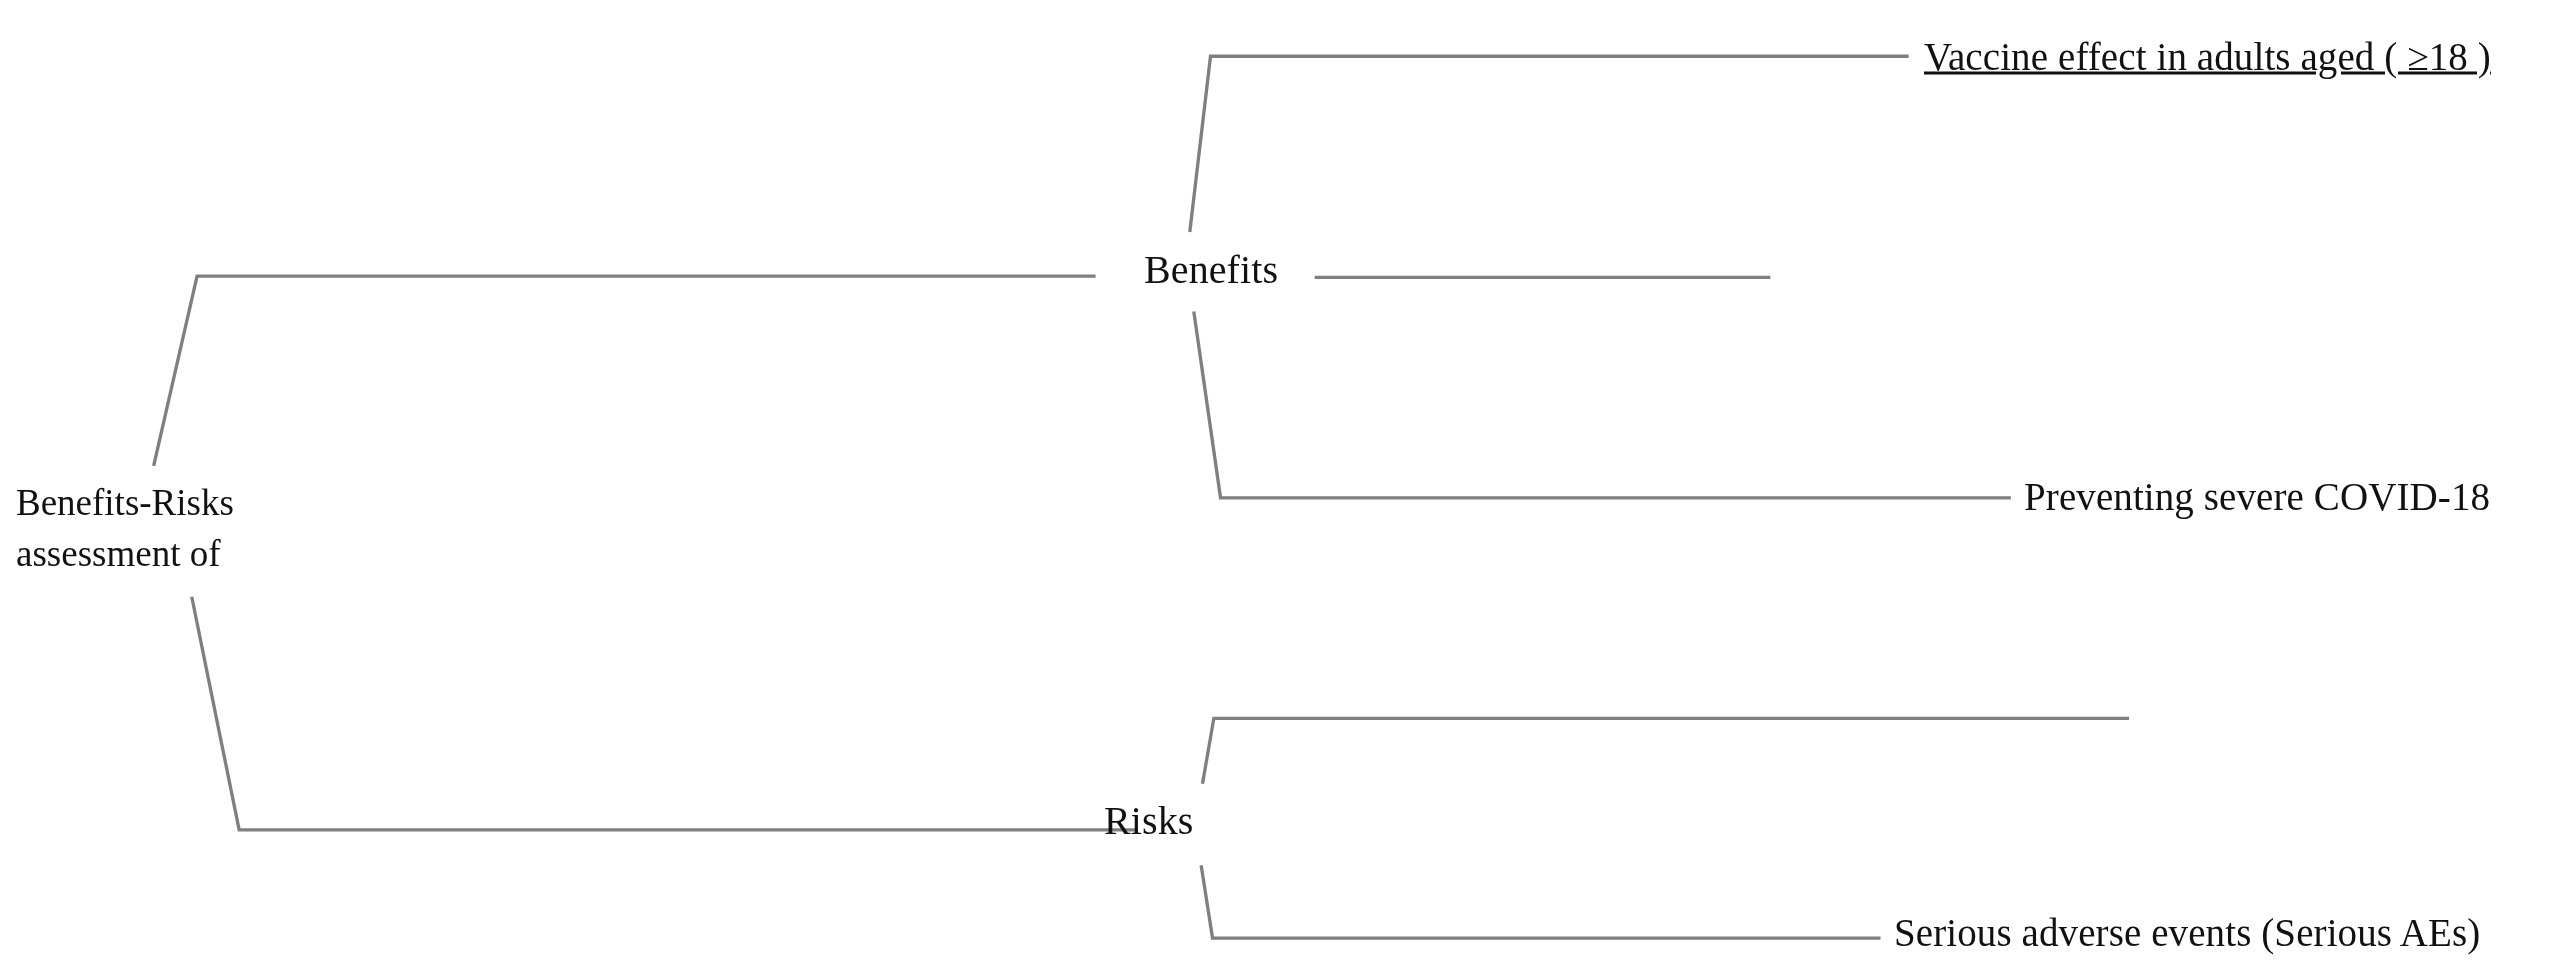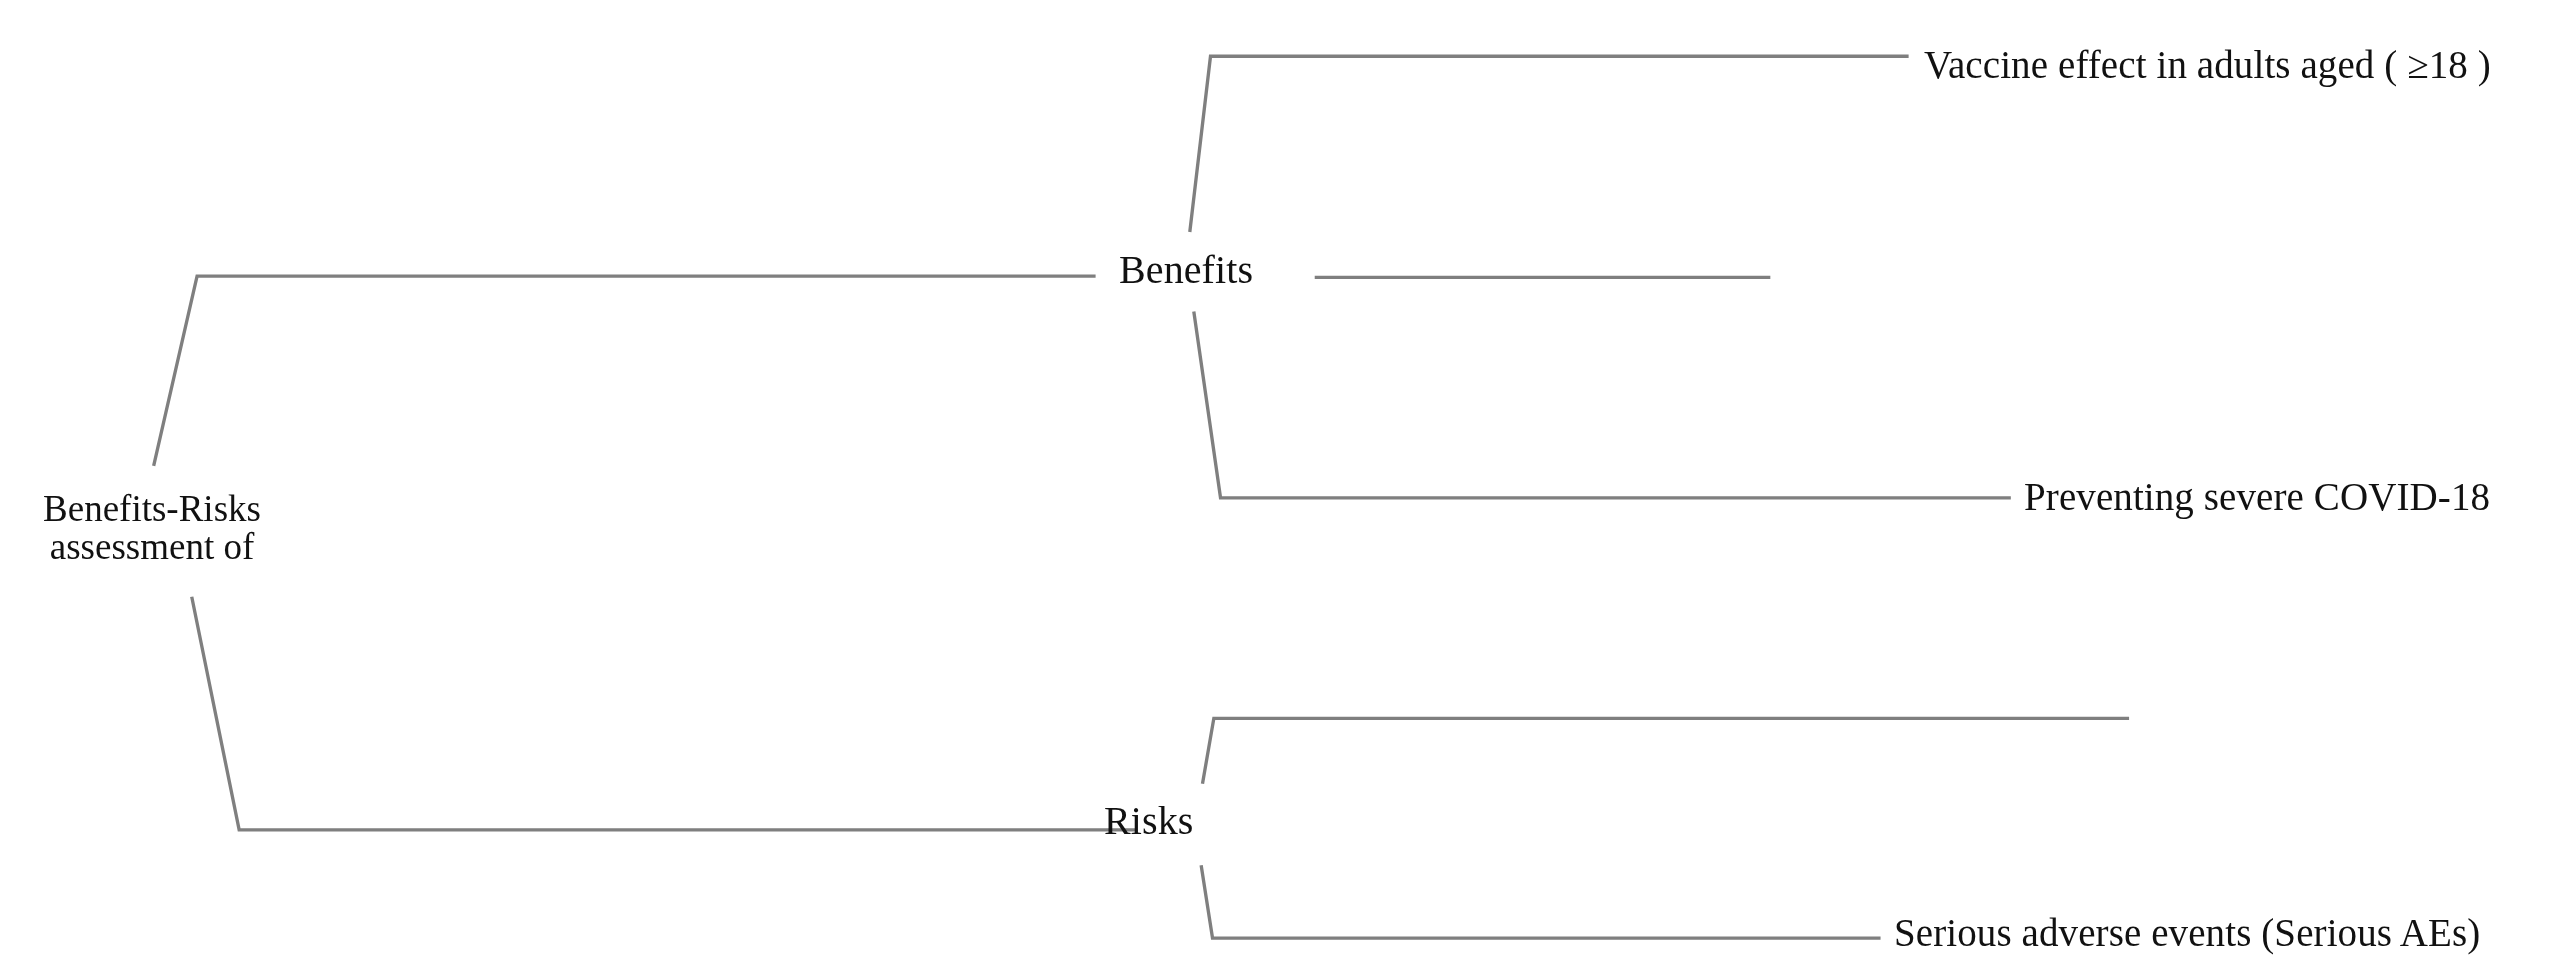--- a/index.html
+++ b/index.html
@@ -30,27 +30,26 @@
   }
   .node {
     position: absolute;
     white-space: pre;
     transform: translateY(-50%);
     font-size: 39px;
     letter-spacing: 0.1px;
   }
   .root-node {
     position: absolute;
-    left: 5px;
+    left: 16px;
     top: 528px;
     width: 294px;
     transform: translateY(-50%);
-    text-align: center;
     font-size: 37px;
-    line-height: 38px;
+    line-height: 51px;
     white-space: pre-line;
   }
   .branch-node { font-size: 40px; }
 </style>
 </head>
 <body>
 
 <div class="canvas">
 
   <svg class="connectors" viewBox="0 0 3856 1450" xmlns="http://www.w3.org/2000/svg">
@@ -60,25 +59,25 @@
     <polyline points="1968,415 2650,415" stroke="#7f7f7f"></polyline>
     <polyline points="1787,466 1827,745 3010,745" stroke="#7f7f7f"></polyline>
     <polyline points="1800,1173 1817,1075 3187,1075" stroke="#7f7f7f"></polyline>
     <polyline points="1798,1295 1815,1404 2815,1404" stroke="#7f7f7f"></polyline>
   </svg>
 
   <div class="root-node">
     <div>Benefits-Risks assessment of</div>
   </div>
 
-  <div class="node branch-node" style="left:1119px; top:269px;">Benefits</div>
+  <div class="node branch-node" style="left:1144px; top:269px;">Benefits</div>
 
   <div class="node branch-node" style="left:1104px; top:820px;">Risks</div>
 
-  <div class="node" style="left:1924px; top:64px;">Vaccine effect in adults aged ( ≥18 )</div>
+  <div class="node" style="left:1924px; top:56px;text-decoration:underline;">Vaccine effect in adults aged ( ≥18 )</div>
 
 
   <div class="node" style="left:2024px; top:496px;">Preventing severe COVID-18</div>
 
 
   <div class="node" style="left:1894px; top:932px;">Serious adverse events (Serious AEs)</div>
 
 </div>
 
 

